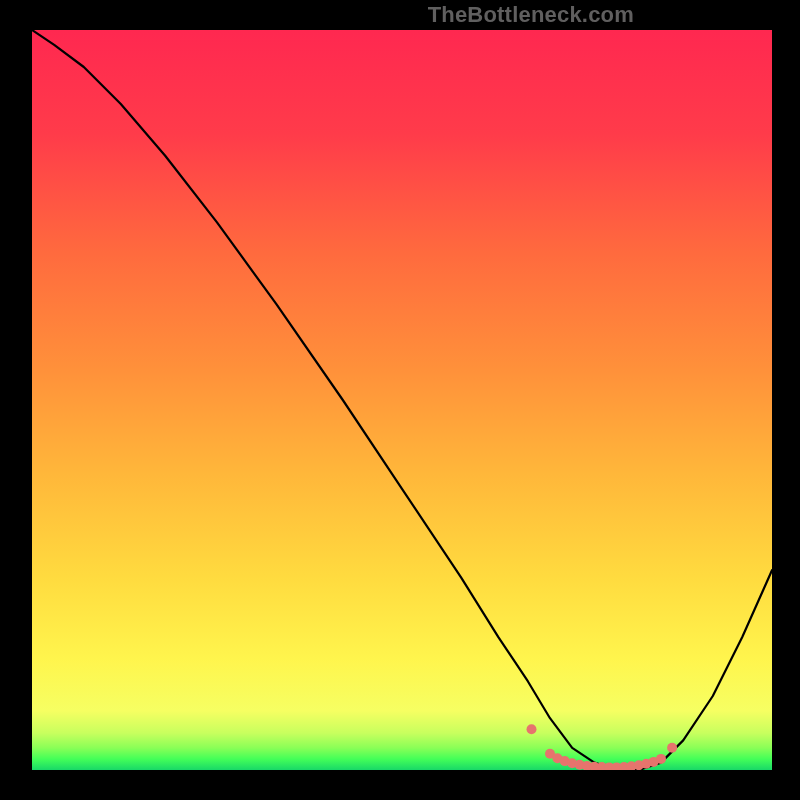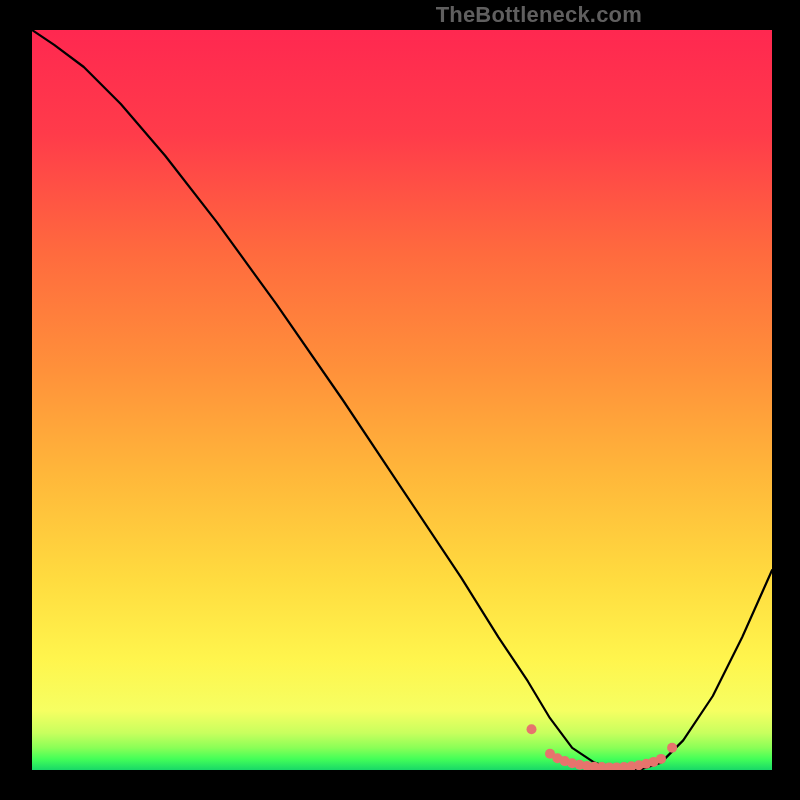--- a/index.html
+++ b/index.html
@@ -8,21 +8,20 @@
     width: 800px;
     height: 800px;
     background: #000;
     overflow: hidden;
     font-family: Arial, Helvetica, sans-serif;
   }
   .wrap {
     position: relative;
     width: 644px;
     height: 800px;
-    padding-left: 8px;
   }
   .watermark {
     position: absolute;
     top: 2px;
     right: 10px;
     color: #605f5f;
     font-size: 22px;
     font-weight: 600;
     letter-spacing: 0.2px;
     z-index: 10;

